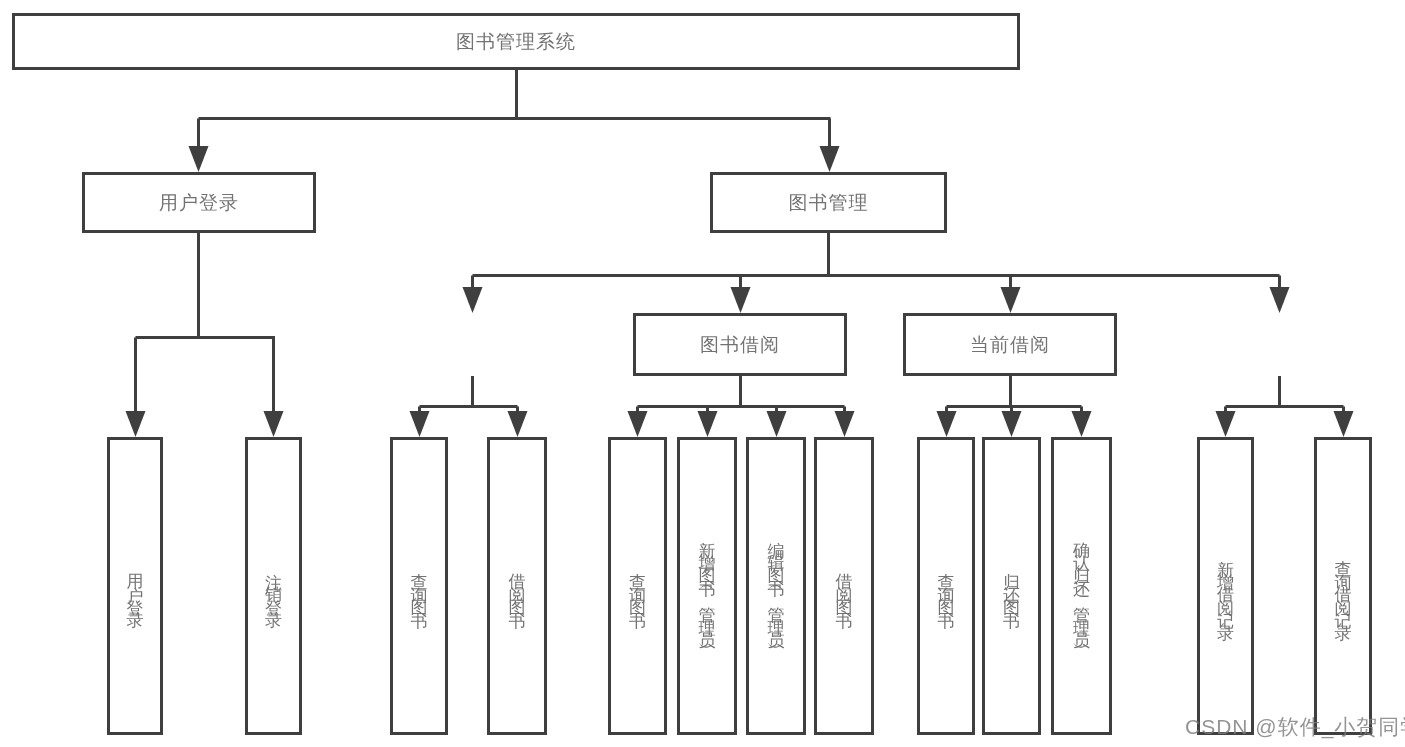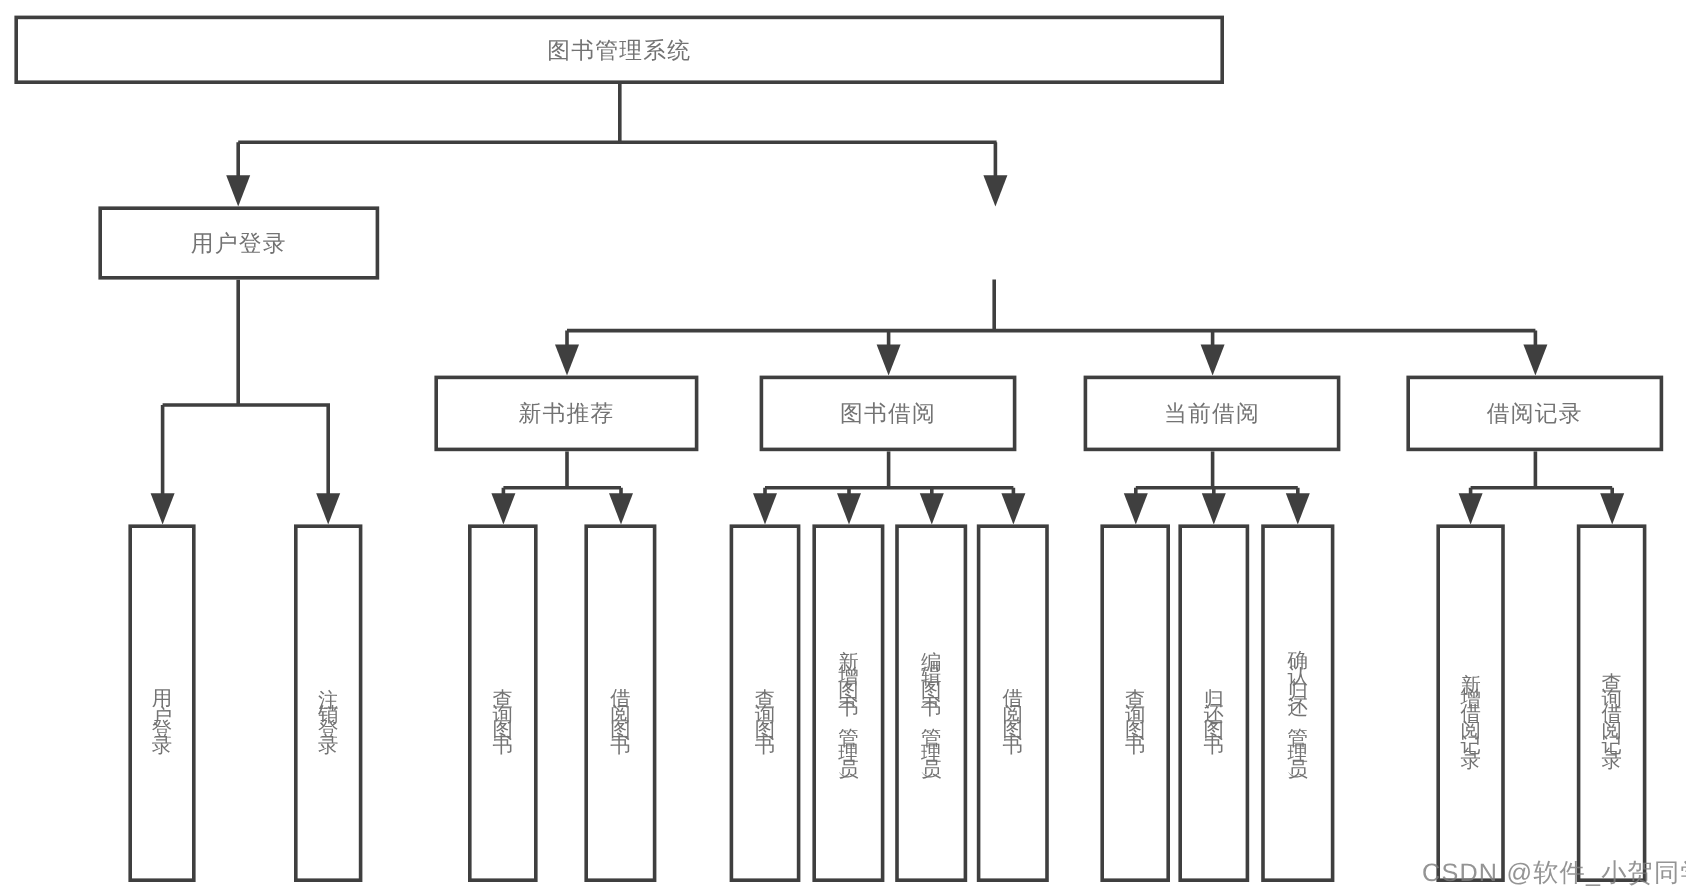--- a/index.html
+++ b/index.html
@@ -106,25 +106,24 @@
     <g stroke="#3f3f3f" stroke-width="3" fill="#3f3f3f">
       <path fill="none" d="M1279.5 376 L1279.5 406.5 M1225.5 406.5 L1343.5 406.5 M1225.5 406.5 L1225.5 412 M1343.5 406.5 L1343.5 412"></path>
       <polygon stroke="none" points="1215.5,411 1235.5,411 1225.5,437"></polygon>
       <polygon stroke="none" points="1333.5,411 1353.5,411 1343.5,437"></polygon>
     </g>
   </svg>
 
   <div class="node hnode" style="left:12px; top:13px; width:1008px; height:57px;">图书管理系统</div>
 
   <div class="node hnode" style="left:82px; top:172px; width:234px; height:61px;">用户登录</div>
+  <div class="node hnode" style="left:710px; top:172px; width:237px; height:61px;">图书管理</div>
 
-  <div class="node hnode" style="left:362px; top:313px; width:220px; height:63px;">新书推荐</div>
   <div class="node hnode" style="left:903px; top:313px; width:214px; height:63px;">当前借阅</div>
   <div class="node hnode" style="left:633px; top:313px; width:214px; height:63px;">图书借阅</div>
-  <div class="node hnode" style="left:1172px; top:313px; width:214px; height:63px;">借阅记录</div>
 
   <div class="node vnode" style="left:107px; width:56px;">用户登录</div>
   <div class="node vnode" style="left:245px; width:57px;">注销登录</div>
 
   <div class="node vnode" style="left:390px; width:58px;">查询图书</div>
   <div class="node vnode" style="left:487px; width:60px;">借阅图书</div>
 
   <div class="node vnode" style="left:608px; width:59px;">查询图书</div>
   <div class="node vnode" style="left:677px; width:60px;">新增图书（管理员）</div>
   <div class="node vnode" style="left:746px; width:60px;">编辑图书（管理员）</div>

